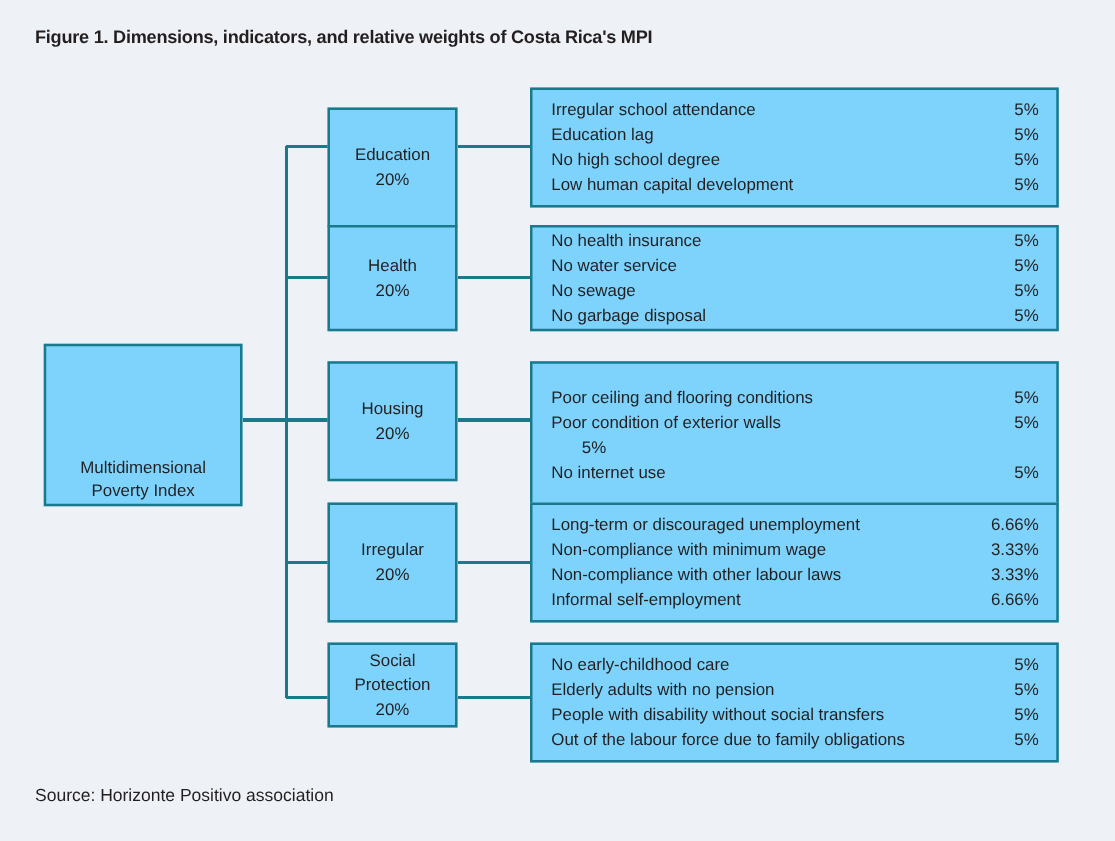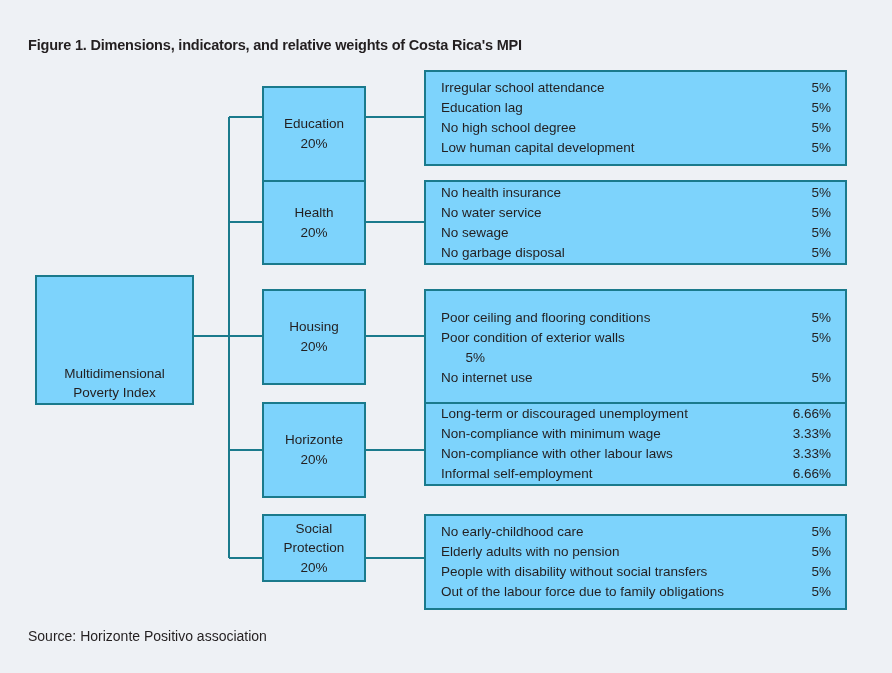--- a/index.html
+++ b/index.html
@@ -21,21 +21,20 @@
   }
   #title {
     position: absolute;
     left: 28px;
     top: 22px;
     font-size: 14.5px;
     font-weight: bold;
     letter-spacing: -0.2px;
     color: #231f20;
     white-space: nowrap;
-    margin-top: 15px;
   }
   #source {
     position: absolute;
     left: 28px;
     top: 628px;
     font-size: 14px;
     color: #231f20;
     white-space: nowrap;
   }
   #wires {
@@ -193,25 +192,25 @@
       <span class="ind-weight">5%</span>
     </div>
     <div class="ind-row">
       <span class="ind-label">No internet use</span>
       <span class="ind-weight">5%</span>
     </div>
   </div>
 
   <div class="node dim-node" style="left:262px; top:402px; width:104px; height:96px;">
     <div>
-      <span>Horizonte</span><br>
-      <span>20%</span>
-    </div>
-  </div>
-  <div class="node ind-node" style="left:424px; top:402px; width:423px; height:84px;">
+      <span>Irregular</span><br>
+      <span>20%</span>
+    </div>
+  </div>
+  <div class="node ind-node" style="left:424px; top:402px; width:423px; height:96px;">
     <div class="ind-row">
       <span class="ind-label">Long-term or discouraged unemployment</span>
       <span class="ind-weight">6.66%</span>
     </div>
     <div class="ind-row">
       <span class="ind-label">Non-compliance with minimum wage</span>
       <span class="ind-weight">3.33%</span>
     </div>
     <div class="ind-row">
       <span class="ind-label">Non-compliance with other labour laws</span>

